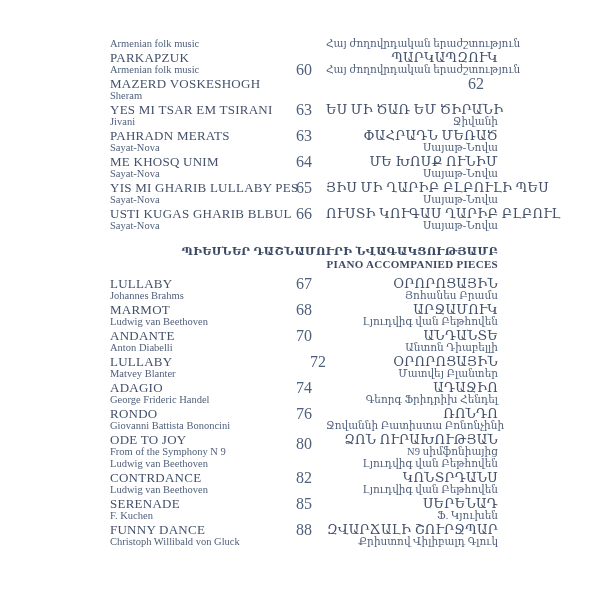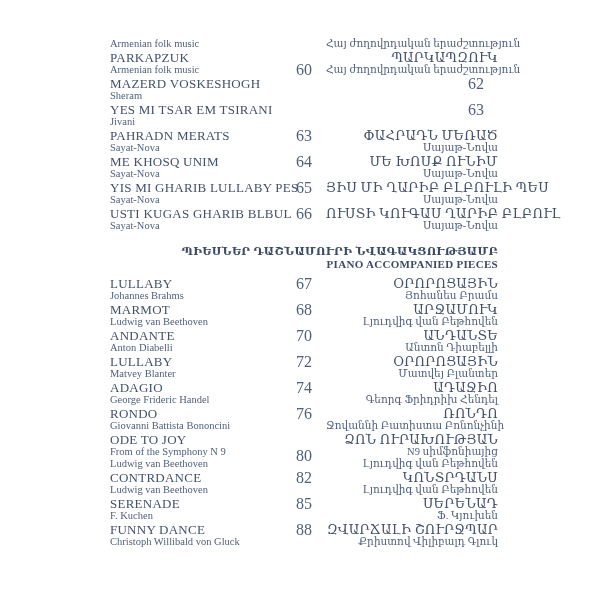--- a/index.html
+++ b/index.html
@@ -87,20 +87,24 @@
         </div>
       </div>
       <div class="entry">
         <div class="col-en">
           <div class="line title">YES MI TSAR EM TSIRANI</div>
           <div class="line">Jivani</div>
         </div>
         <div class="col-num">
           <div class="num" style="margin-top: 0px;">63</div>
         </div>
+        <div class="col-hy">
+          <div class="line title">ԵՍ ՄԻ ԾԱՌ ԵՄ ԾԻՐԱՆԻ</div>
+          <div class="line">Ջիվանի</div>
+        </div>
       </div>
       <div class="entry">
         <div class="col-en">
           <div class="line title">PAHRADN MERATS</div>
           <div class="line">Sayat-Nova</div>
         </div>
         <div class="col-num">
           <div class="num" style="margin-top: 0px;">63</div>
         </div>
         <div class="col-hy">
@@ -189,21 +193,21 @@
           <div class="line title">ԱՆԴԱՆՏԵ</div>
           <div class="line">Անտոն Դիաբելլի</div>
         </div>
       </div>
       <div class="entry">
         <div class="col-en">
           <div class="line title">LULLABY</div>
           <div class="line">Matvey Blanter</div>
         </div>
         <div class="col-num">
-          <div class="num" style="margin-top: 0px;">72</div>
+          <div class="num" style="margin-top: 0px; text-align: right;">72</div>
         </div>
         <div class="col-hy">
           <div class="line title">ՕՐՈՐՈՑԱՅԻՆ</div>
           <div class="line">Մատվեյ Բլանտեր</div>
         </div>
       </div>
       <div class="entry">
         <div class="col-en">
           <div class="line title">ADAGIO</div>
           <div class="line">George Frideric Handel</div>
@@ -229,21 +233,21 @@
           <div class="line">Ջովաննի Բատիստա Բոնոնչինի</div>
         </div>
       </div>
       <div class="entry">
         <div class="col-en">
           <div class="line title">ODE TO JOY</div>
           <div class="line">From of the Symphony N 9</div>
           <div class="line">Ludwig van Beethoven</div>
         </div>
         <div class="col-num">
-          <div class="num" style="margin-top: 16px;">80</div>
+          <div class="num" style="margin-top: 4px;">80</div>
         </div>
         <div class="col-hy">
           <div class="line title">ՁՈՆ ՈՒՐԱԽՈՒԹՅԱՆ</div>
           <div class="line">N9 սիմֆոնիայից</div>
           <div class="line">Լյուդվիգ վան Բեթհովեն</div>
         </div>
       </div>
       <div class="entry">
         <div class="col-en">
           <div class="line title">CONTRDANCE</div>

